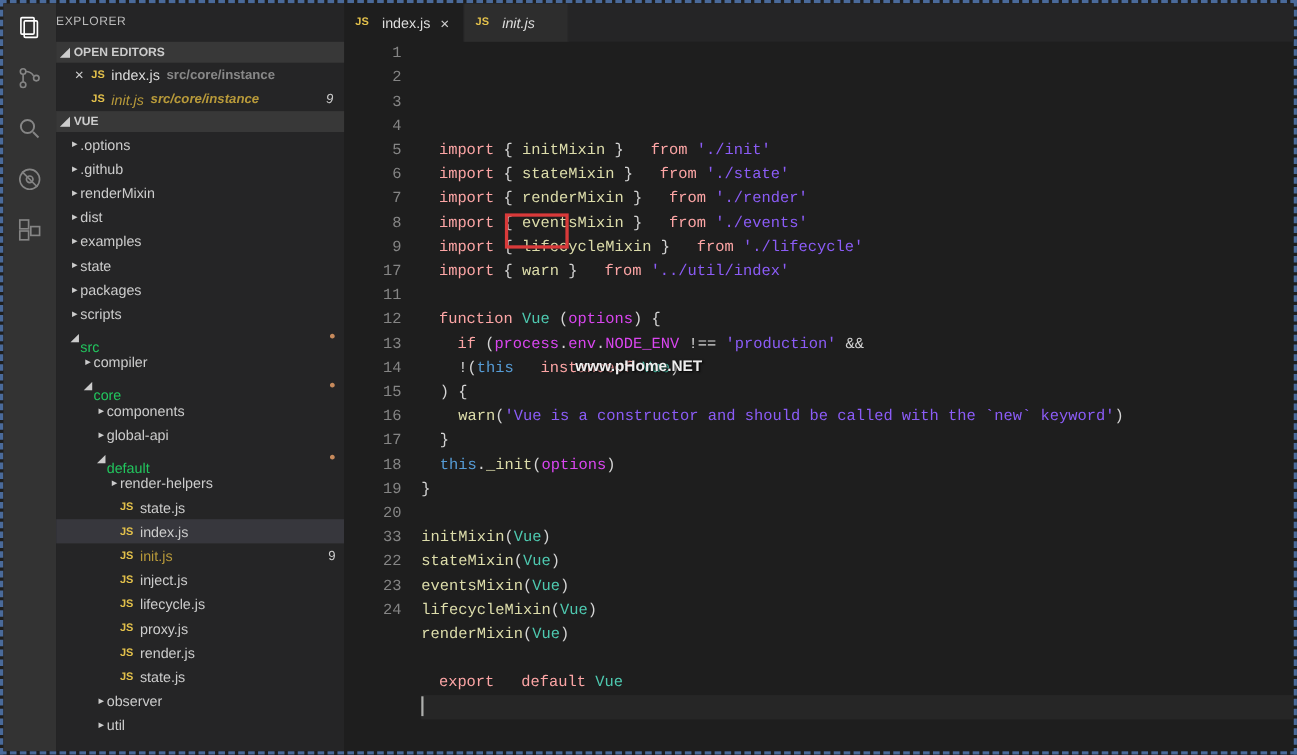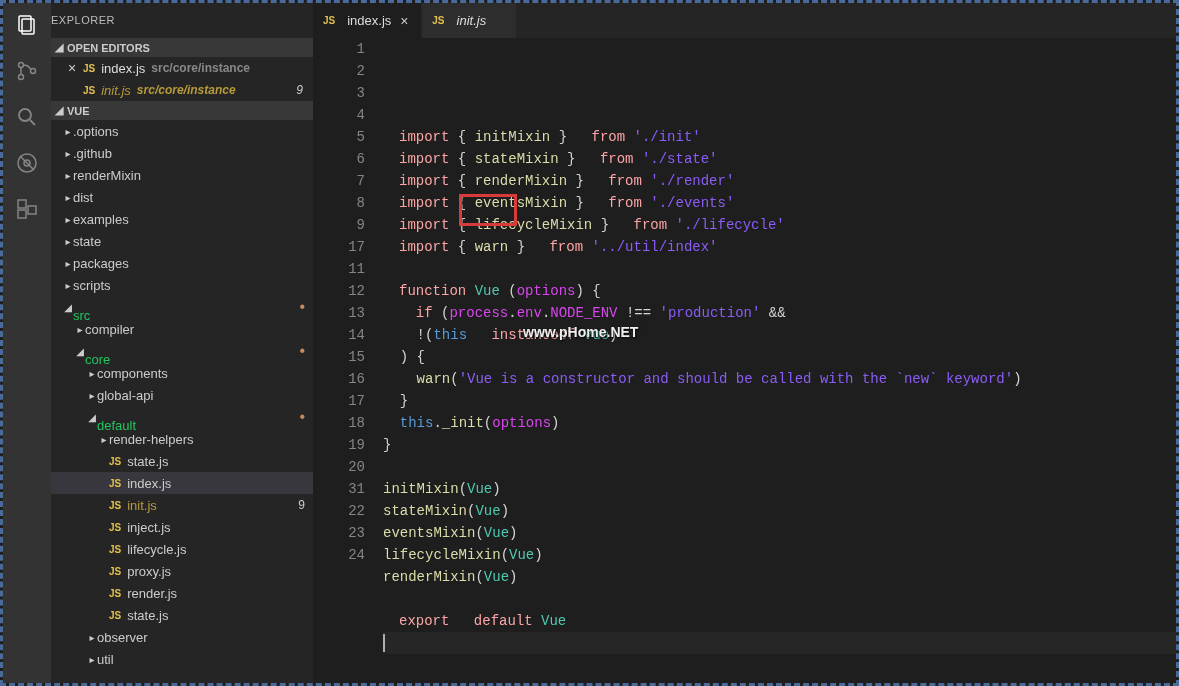--- a/index.html
+++ b/index.html
@@ -262,21 +262,21 @@
         <div>11</div>
         <div>12</div>
         <div>13</div>
         <div>14</div>
         <div>15</div>
         <div>16</div>
         <div>17</div>
         <div>18</div>
         <div>19</div>
         <div>20</div>
-        <div>31</div>
+        <div>33</div>
         <div>22</div>
         <div>23</div>
         <div>24</div>
       </div>
     <div class="code" id="code">
       <div class="highlight-box" style="left:76px; top:156px; width:58px; height:32px;"></div>
       <div class="watermark" style="left:140px; top:283px;">www.pHome.NET</div>
     <div class="code-line"><span class="k">import</span><span class="p"> { </span><span class="fn">initMixin</span><span class="p"> } </span><span class="k">from</span><span class="p"> </span><span class="s">'./init'</span></div><div class="code-line"><span class="k">import</span><span class="p"> { </span><span class="fn">stateMixin</span><span class="p"> } </span><span class="k">from</span><span class="p"> </span><span class="s">'./state'</span></div><div class="code-line"><span class="k">import</span><span class="p"> { </span><span class="fn">renderMixin</span><span class="p"> } </span><span class="k">from</span><span class="p"> </span><span class="s">'./render'</span></div><div class="code-line"><span class="k">import</span><span class="p"> { </span><span class="fn">eventsMixin</span><span class="p"> } </span><span class="k">from</span><span class="p"> </span><span class="s">'./events'</span></div><div class="code-line"><span class="k">import</span><span class="p"> { </span><span class="fn">lifecycleMixin</span><span class="p"> } </span><span class="k">from</span><span class="p"> </span><span class="s">'./lifecycle'</span></div><div class="code-line"><span class="k">import</span><span class="p"> { </span><span class="fn">warn</span><span class="p"> } </span><span class="k">from</span><span class="p"> </span><span class="s">'../util/index'</span></div><div class="code-line"></div><div class="code-line"><span class="k">function</span><span class="p"> </span><span class="cls">Vue</span><span class="p"> (</span><span class="id">options</span><span class="p">) {</span></div><div class="code-line"><span class="p">  </span><span class="k">if</span><span class="p"> (</span><span class="id">process</span><span class="p">.</span><span class="id">env</span><span class="p">.</span><span class="id">NODE_ENV</span><span class="p"> !== </span><span class="s">'production'</span><span class="p"> &amp;&amp;</span></div><div class="code-line"><span class="p">    !(</span><span class="this">this</span><span class="p"> </span><span class="k">instanceof</span><span class="p"> </span><span class="cls">Vue</span><span class="p">)</span></div><div class="code-line"><span class="p">  ) {</span></div><div class="code-line"><span class="p">    </span><span class="fn">warn</span><span class="p">(</span><span class="s">'Vue is a constructor and should be called with the `new` keyword'</span><span class="p">)</span></div><div class="code-line"><span class="p">  }</span></div><div class="code-line"><span class="p">  </span><span class="this">this</span><span class="p">.</span><span class="fn">_init</span><span class="p">(</span><span class="id">options</span><span class="p">)</span></div><div class="code-line"><span class="p">}</span></div><div class="code-line"></div><div class="code-line"><span class="fn">initMixin</span><span class="p">(</span><span class="cls">Vue</span><span class="p">)</span></div><div class="code-line"><span class="fn">stateMixin</span><span class="p">(</span><span class="cls">Vue</span><span class="p">)</span></div><div class="code-line"><span class="fn">eventsMixin</span><span class="p">(</span><span class="cls">Vue</span><span class="p">)</span></div><div class="code-line"><span class="fn">lifecycleMixin</span><span class="p">(</span><span class="cls">Vue</span><span class="p">)</span></div><div class="code-line"><span class="fn">renderMixin</span><span class="p">(</span><span class="cls">Vue</span><span class="p">)</span></div><div class="code-line"></div><div class="code-line"><span class="k">export</span><span class="p"> </span><span class="k">default</span><span class="p"> </span><span class="cls">Vue</span></div><div class="code-line current"><span class="cursor-line"></span></div></div>
   </div>
 </div>

